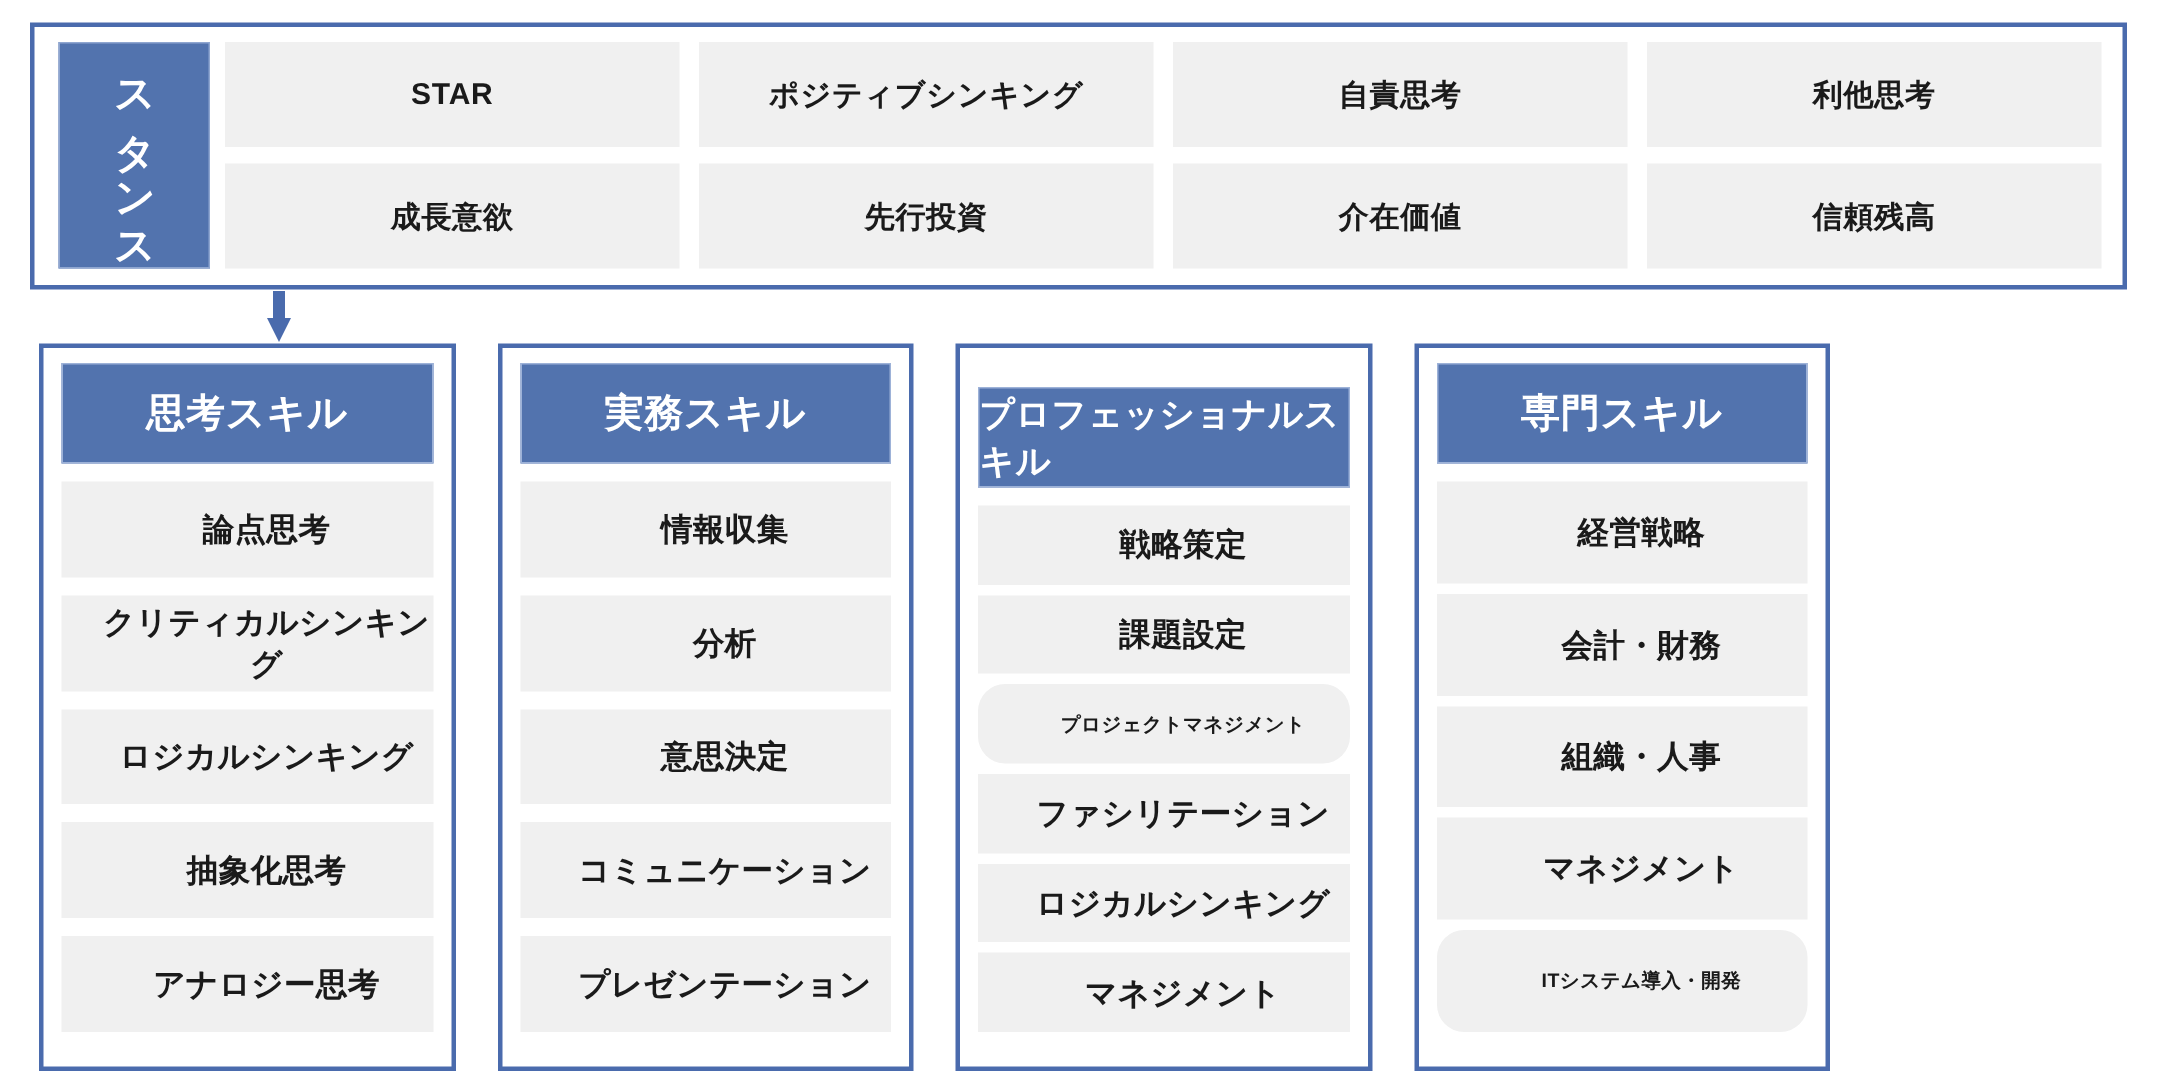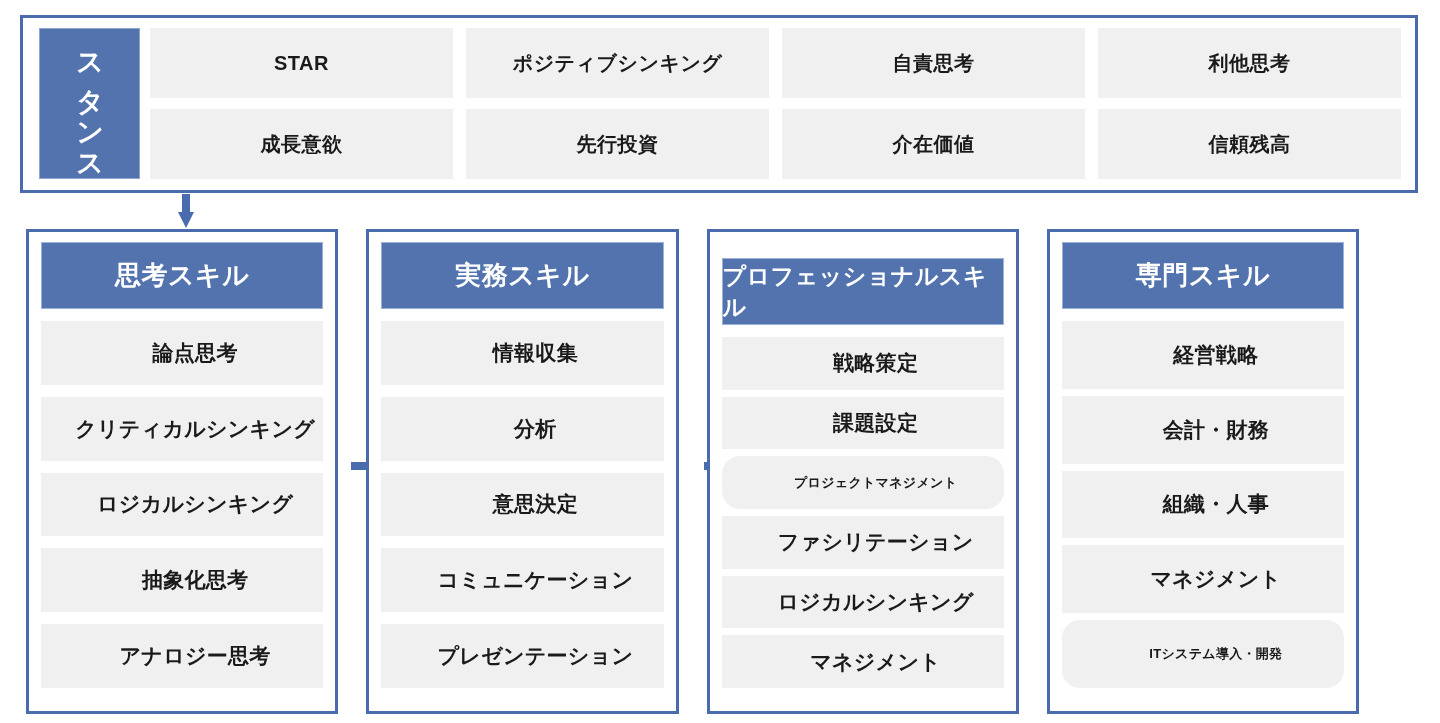--- a/index.html
+++ b/index.html
@@ -131,21 +131,21 @@
   }
   .arrow-1 { left: 351px; }
   .arrow-2 { left: 704px; }
   .arrow-3 { left: 1058px; }
 
   
   .columns {
     position: absolute;
     left: 26px;
     top: 229px;
-    width: 1333px;
+    width: 1194px;
     height: 485px;
     display: flex;
     flex-direction: row;
     gap: 28px;
   }
   .skill-col {
     flex: 1 1 0;
     border: 3px solid #4a6bad;
     background: #ffffff;
     box-sizing: border-box;

